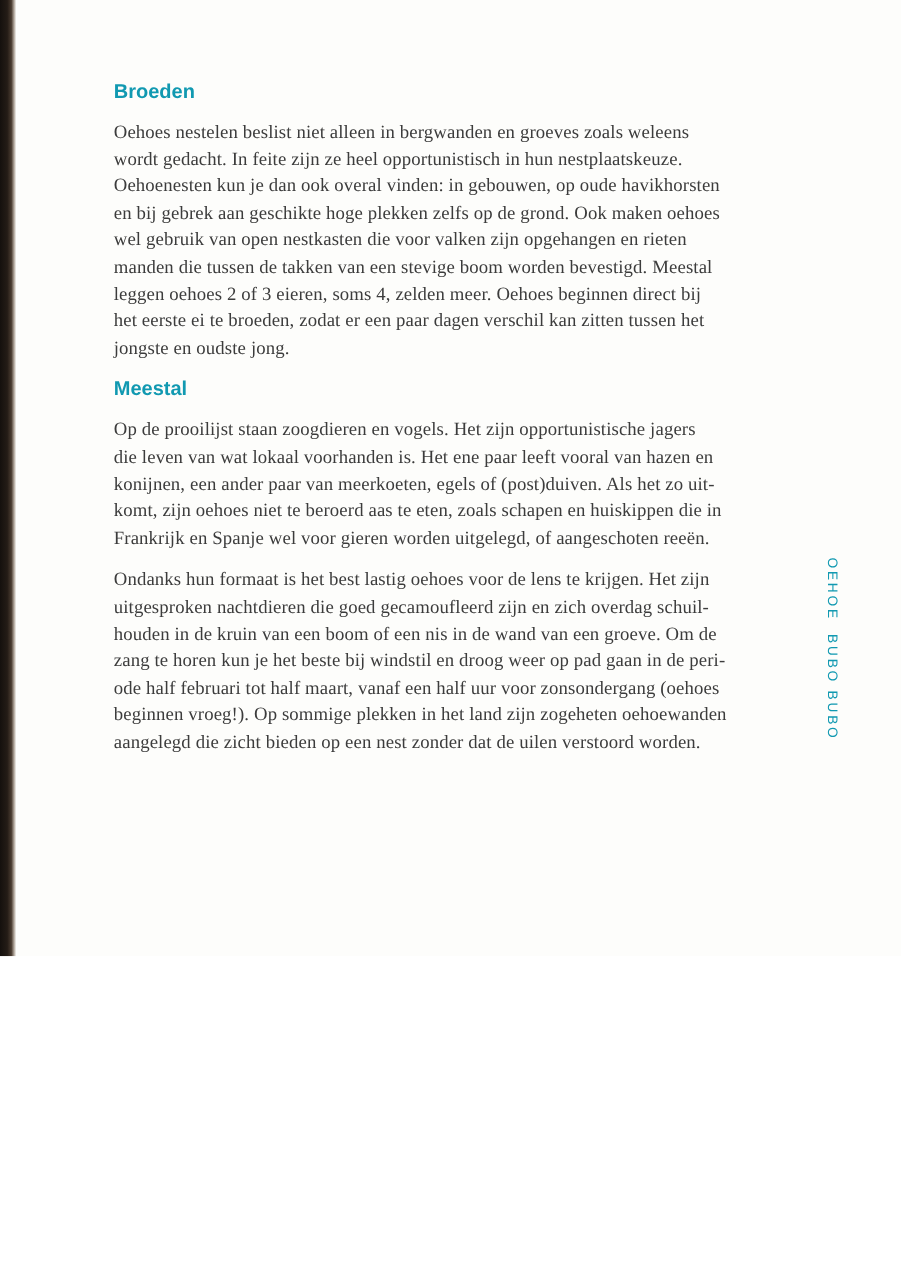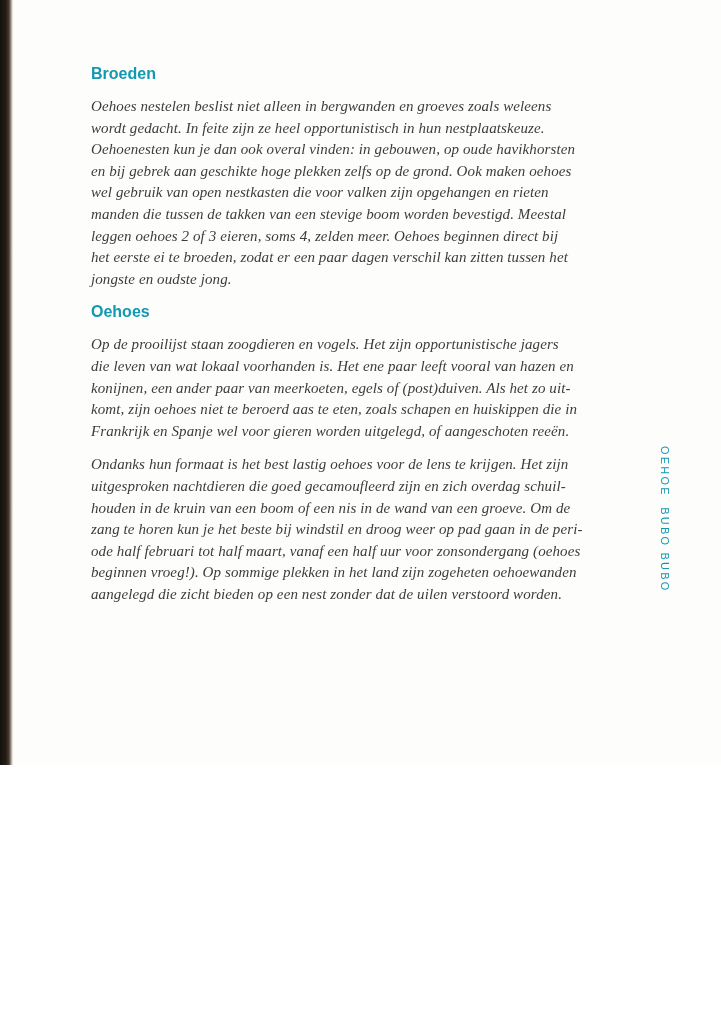--- a/index.html
+++ b/index.html
@@ -42,21 +42,20 @@
     color: var(--accent, #1199b1);
     margin: 0 0 4px 0;
   }
   .body-text {
     font-size: 15px;
     line-height: 21.6px;
     color: var(--text, #3c3c3c);
     margin: 12px 0 12px 0;
     white-space: pre;
     letter-spacing: 0.1px;
-    font-style: italic;
   }
   .side-label {
     position: absolute;
     left: 659px;
     top: 446px;
     writing-mode: vertical-rl;
     text-orientation: mixed;
     font-family: "Liberation Sans", sans-serif;
     font-size: 11px;
     letter-spacing: 2.2px;
@@ -90,21 +89,21 @@
 Oehoenesten kun je dan ook overal vinden: in gebouwen, op oude havikhorsten
 en bij gebrek aan geschikte hoge plekken zelfs op de grond. Ook maken oehoes
 wel gebruik van open nestkasten die voor valken zijn opgehangen en rieten
 manden die tussen de takken van een stevige boom worden bevestigd. Meestal
 leggen oehoes 2 of 3 eieren, soms 4, zelden meer. Oehoes beginnen direct bij
 het eerste ei te broeden, zodat er een paar dagen verschil kan zitten tussen het
 jongste en oudste jong.</p>
     </section>
 
     <section>
-      <h2 class="heading">Oehoes</h2>
+      <h2 class="heading">Meestal</h2>
       <p class="body-text">Op de prooilijst staan zoogdieren en vogels. Het zijn opportunistische jagers
 die leven van wat lokaal voorhanden is. Het ene paar leeft vooral van hazen en
 konijnen, een ander paar van meerkoeten, egels of (post)duiven. Als het zo uit-
 komt, zijn oehoes niet te beroerd aas te eten, zoals schapen en huiskippen die in
 Frankrijk en Spanje wel voor gieren worden uitgelegd, of aangeschoten reeën.</p>
     </section>
 
     <section>
       <p class="body-text">Ondanks hun formaat is het best lastig oehoes voor de lens te krijgen. Het zijn
 uitgesproken nachtdieren die goed gecamoufleerd zijn en zich overdag schuil-

